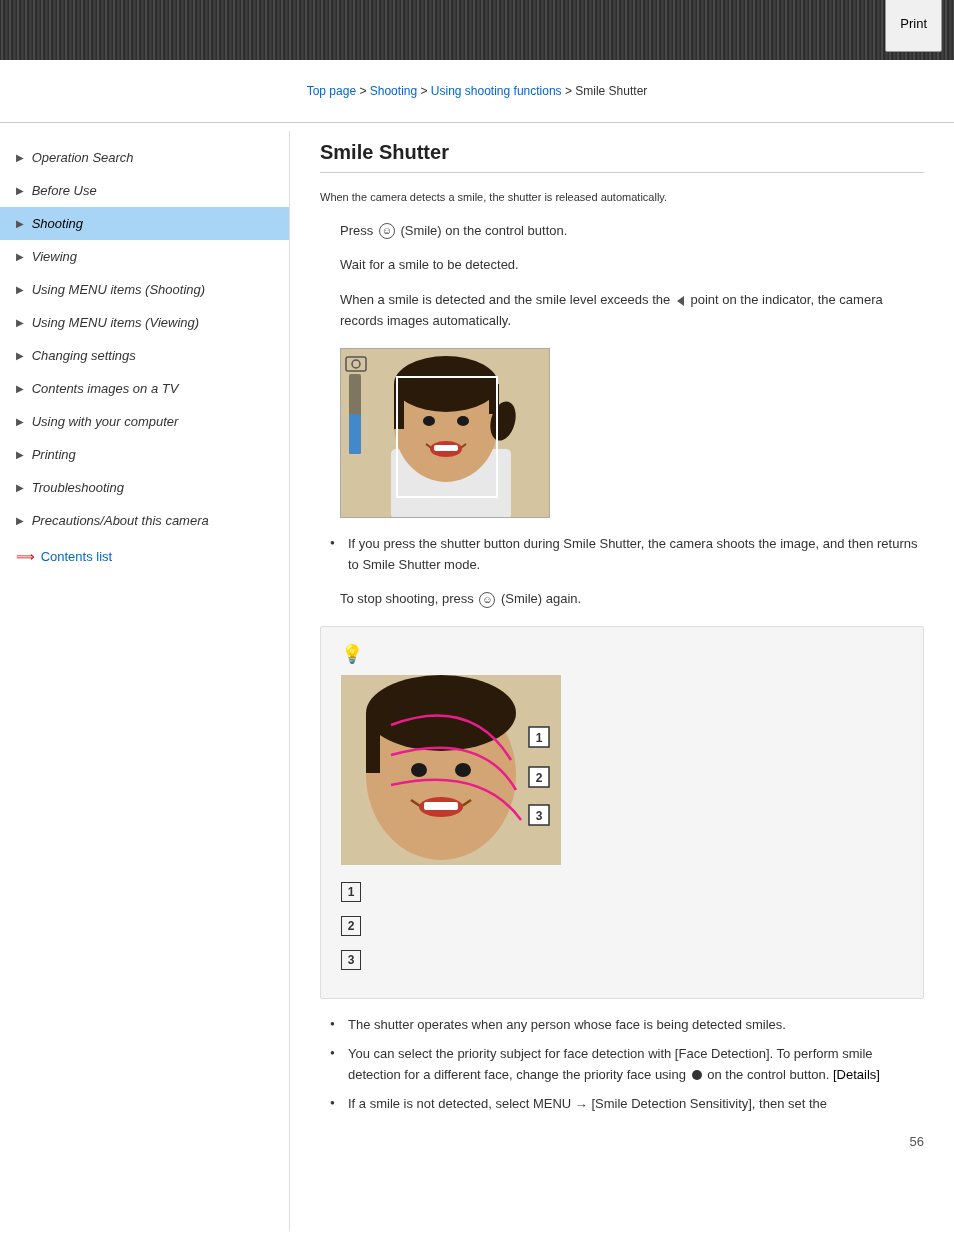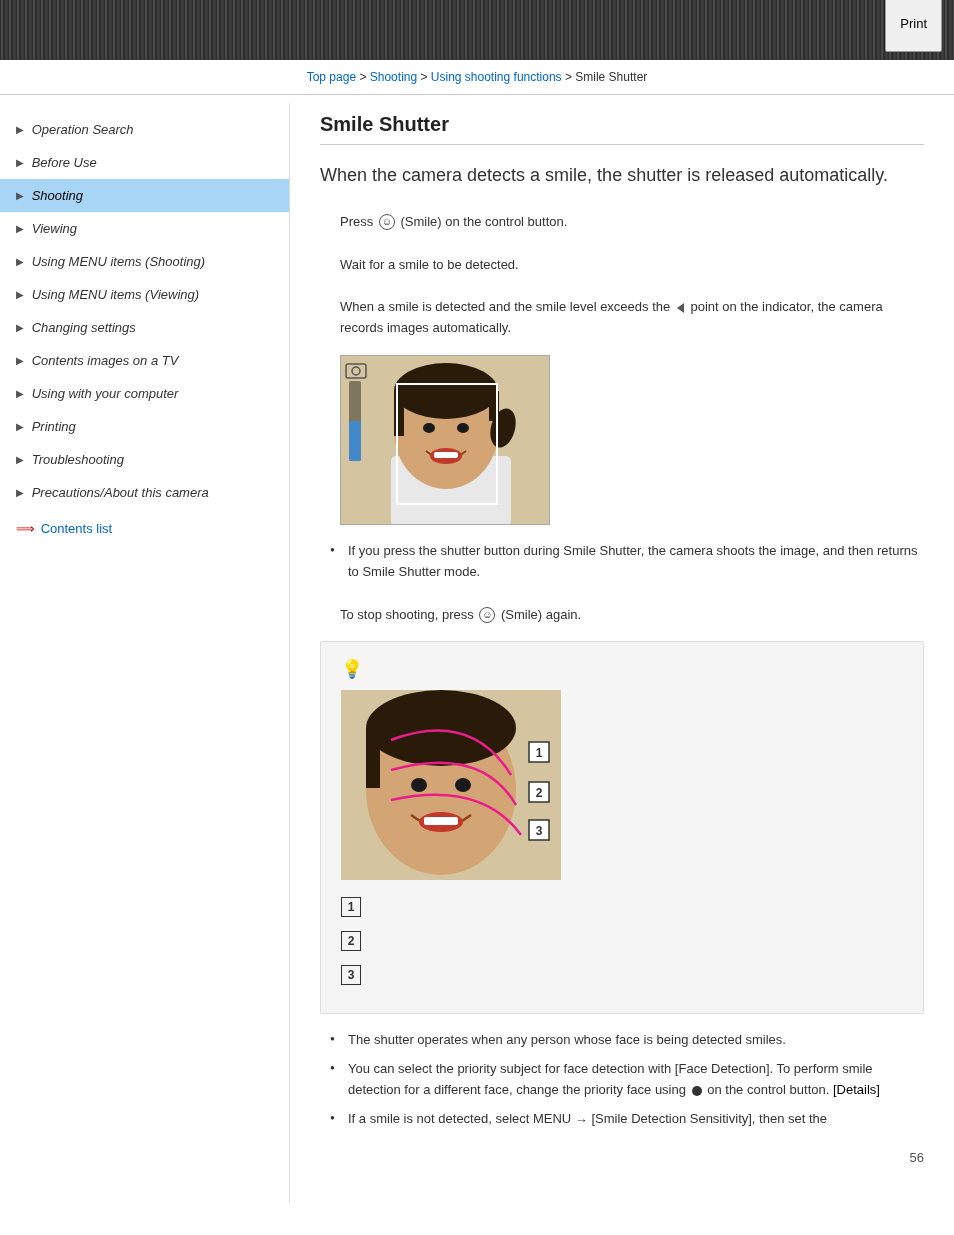--- a/index.html
+++ b/index.html
@@ -29,21 +29,21 @@
       border: 1px solid #999;
       padding: 20px 14px;
       font-size: 13px;
       cursor: pointer;
       border-radius: 2px;
     }
 
     
     .breadcrumb {
       text-align: center;
-      padding: 10px 20px;
+      padding: 24px 20px;
       font-size: 12px;
       color: #0066cc;
       border-bottom: 1px solid #ccc;
       margin-bottom: 8px;
     }
     .breadcrumb a { color: #0066cc; text-decoration: none; }
     .breadcrumb span { color: #333; }
 
     
     .layout {
@@ -102,27 +102,27 @@
     .page-title {
       font-size: 20px;
       font-weight: bold;
       color: #222;
       margin-bottom: 16px;
       padding-bottom: 8px;
       border-bottom: 1px solid #ccc;
     }
 
     .content-text {
-      font-size: 18px;
+      font-size: 11px;
       line-height: 1.6;
       margin-bottom: 8px;
     }
 
     .step-line {
-      margin: 22px 0 6px 20px;
+      margin: 14px 0 6px 20px;
       font-size: 13px;
       line-height: 1.6;
     }
 
     
     .camera-image {
       width: 210px;
       height: 170px;
       border: 1px solid #aaa;
       margin: 16px 0 16px 20px;

